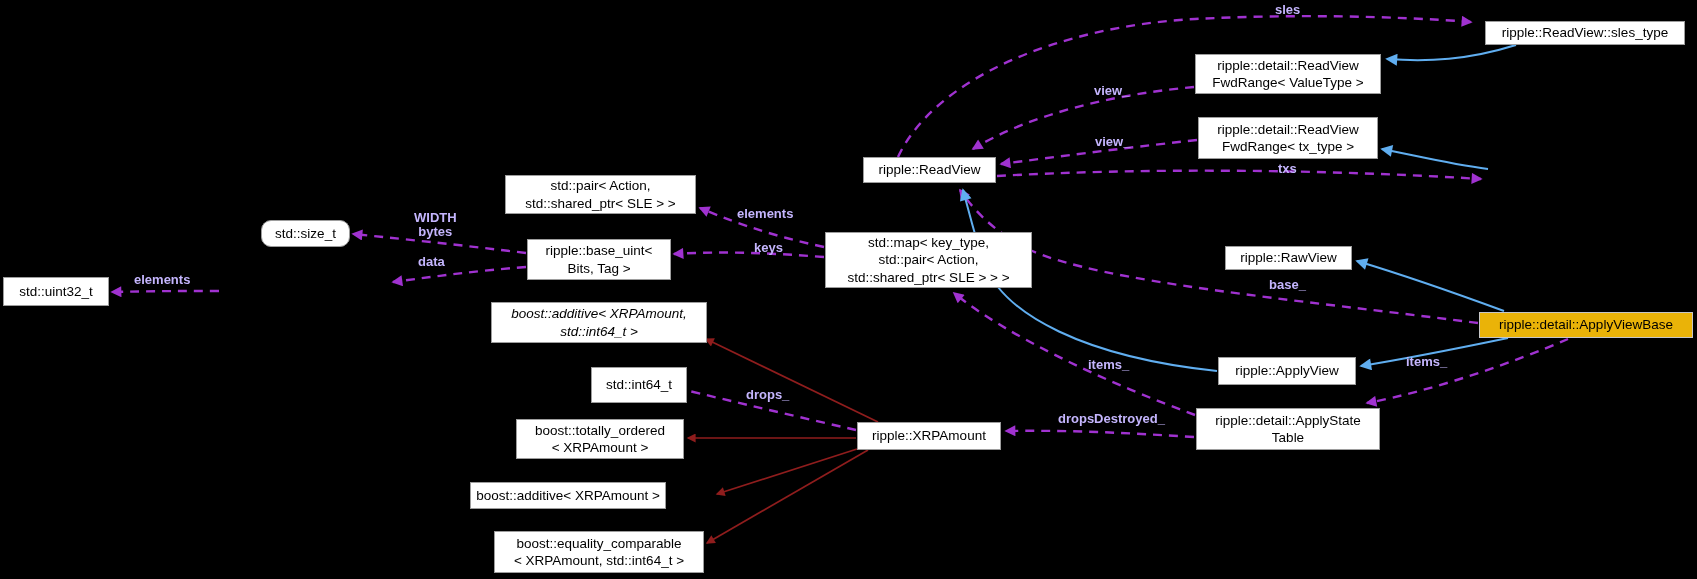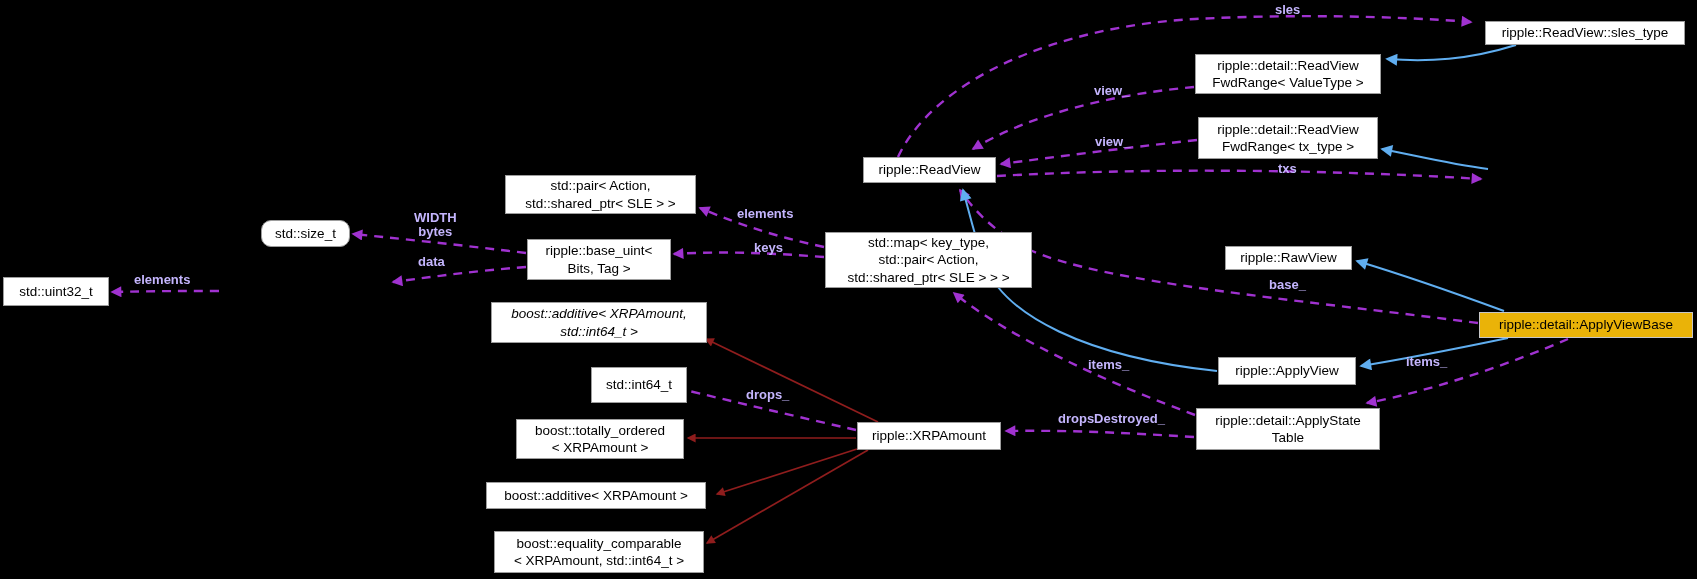--- a/index.html
+++ b/index.html
@@ -88,21 +88,21 @@
   <div class="node" style="left:527px;top:239px;width:144px;height:41px;">ripple::base_uint&lt;
 Bits, Tag &gt;</div>
   <div class="node" style="left:3px;top:277px;width:106px;height:29px;">std::uint32_t</div>
   <div class="node" style="left:505px;top:175px;width:191px;height:39px;">std::pair&lt; Action,
 std::shared_ptr&lt; SLE &gt; &gt;</div>
   <div class="node" style="left:491px;top:302px;width:216px;height:41px;font-style:italic;">boost::additive&lt; XRPAmount,
 std::int64_t &gt;</div>
   <div class="node" style="left:551px;top:367px;width:96px;height:36px;margin-left:40px;">std::int64_t</div>
   <div class="node" style="left:516px;top:419px;width:168px;height:40px;">boost::totally_ordered
 &lt; XRPAmount &gt;</div>
-  <div class="node" style="left:486px;top:482px;width:220px;height:27px;">boost::additive&lt; XRPAmount &gt;</div>
+  <div class="node" style="left:470px;top:482px;width:196px;height:27px;">boost::additive&lt; XRPAmount &gt;</div>
   <div class="node" style="left:494px;top:531px;width:210px;height:42px;">boost::equality_comparable
 &lt; XRPAmount, std::int64_t &gt;</div>
 
   <span class="elabel" style="left:1275px;top:3px;">sles</span>
   <span class="elabel" style="left:1094px;top:84px;">view_</span>
   <span class="elabel" style="left:1095px;top:135px;">view_</span>
   <span class="elabel" style="left:1278px;top:162px;">txs</span>
   <span class="elabel" style="left:1269px;top:278px;">base_</span>
   <span class="elabel" style="left:1406px;top:355px;">items_</span>
   <span class="elabel" style="left:1088px;top:358px;">items_</span>

